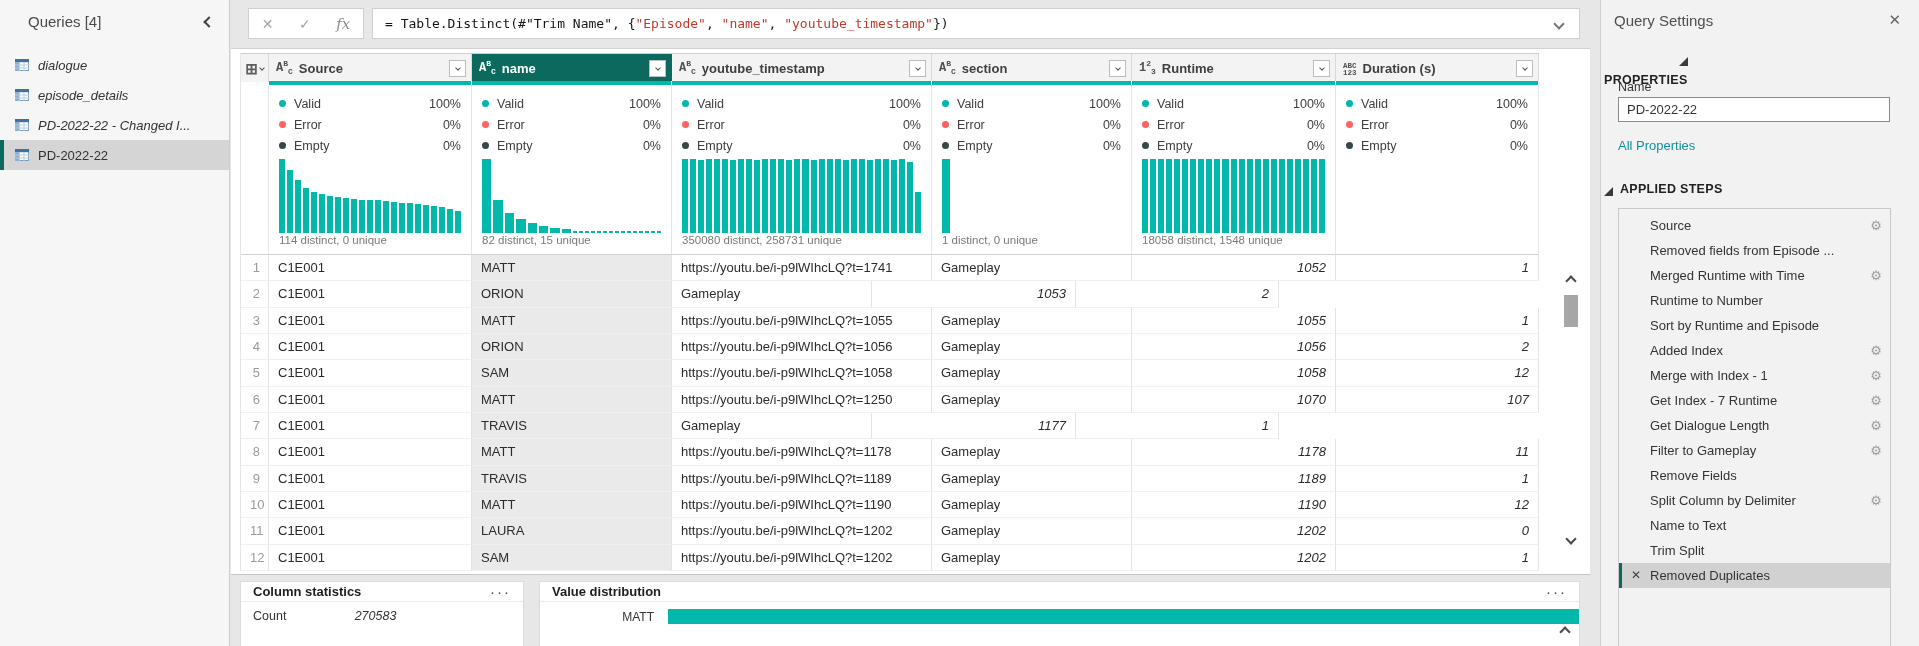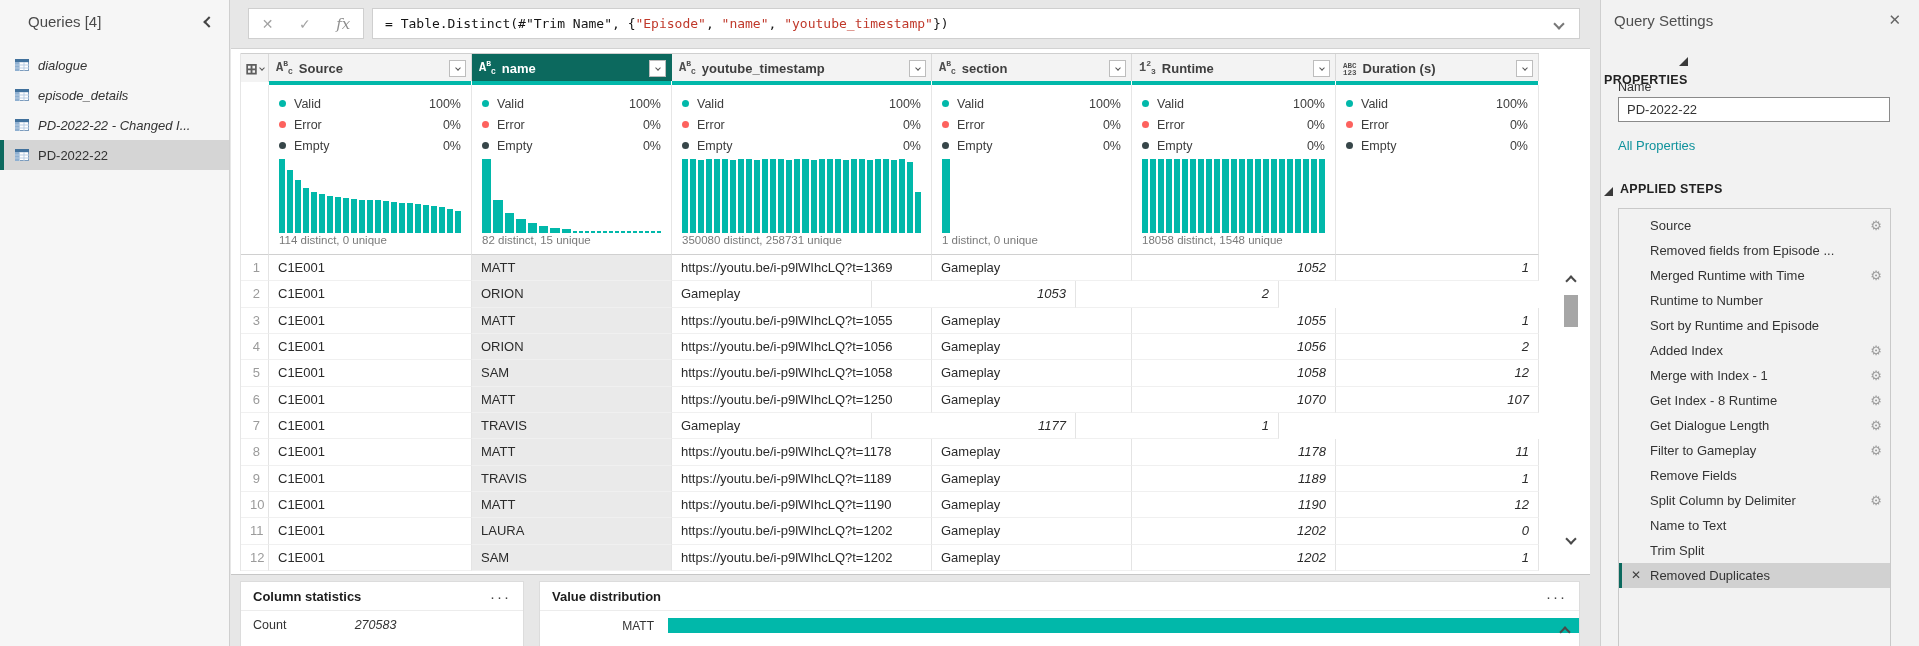--- a/index.html
+++ b/index.html
@@ -87,21 +87,21 @@
 
   .vup{position:absolute;left:1336px;top:228px;border-color:#4a4a4a;}
   .vthumb{position:absolute;left:1333px;top:246px;width:14px;height:32px;background:#a6a6a6;}
   .vdown{position:absolute;left:1336px;top:486px;border-color:#4a4a4a;}
 
   
   .bottom{position:absolute;left:0;top:574px;width:100%;height:72px;background:#e7e7e7;border-top:1px solid #c6c6c6;}
   .pane{position:absolute;top:6px;background:#fff;border:1px solid #dcdcdc;}
   .p-stats{left:9px;width:284px;height:70px;}
   .p-vd{left:308px;width:1041px;height:70px;}
-  .pane-head{height:29px;display:flex;align-items:center;padding:0 12px;border-bottom:1px solid #ececec;}
+  .pane-head{height:20px;display:flex;align-items:center;padding:0 12px;border-bottom:1px solid #ececec;}
   .pane-title{font-weight:bold;font-size:13px;color:#1d1d1d;}
   .pane-menu{margin-left:auto;color:#444;font-size:15px;letter-spacing:2px;}
   .cs-row{display:flex;padding:7px 12px 0;font-size:12.5px;color:#333;}
   .cs-val{width:110px;text-align:right;font-style:italic;}
   .vd-row{display:flex;align-items:center;padding-top:7px;}
   .vd-label{width:128px;text-align:right;font-size:12px;color:#333;padding-right:14px;flex:none;}
   .vd-bar{height:15px;background:#01b8aa;}
   .vdup{position:absolute;right:10px;top:46px;border-color:#4a4a4a;}
 
   
@@ -475,21 +475,21 @@
               </div>
               <div class="hist"></div>
               <div class="distinct"></div>
             </div>
           </div>
         <div class="tbody">
             <div class="trow">
               <div class="cell rownum c0">1</div>
               <div class="cell c1">C1E001</div>
               <div class="cell c2 selcol">MATT</div>
-              <div class="cell c3">https://youtu.be/i-p9lWIhcLQ?t=1369</div>
+              <div class="cell c3">https://youtu.be/i-p9lWIhcLQ?t=1741</div>
               <div class="cell c4">Gameplay</div>
               <div class="cell c5 num">1052</div>
               <div class="cell c6 num">1</div>
             </div>
             <div class="trow">
               <div class="cell rownum c0">2</div>
               <div class="cell c1">C1E001</div>
               <div class="cell c2 selcol">ORION</div>
               <div class="cell c4">Gameplay</div>
               <div class="cell c5 num">1053</div>
@@ -635,21 +635,21 @@
       <span class="sect-label">APPLIED STEPS</span>
     </div>
     <div class="steps-box">
         <div class="step"><span>Source</span><span class="gear">⚙</span></div>
         <div class="step"><span>Removed fields from Episode ...</span></div>
         <div class="step"><span>Merged Runtime with Time</span><span class="gear">⚙</span></div>
         <div class="step"><span>Runtime to Number</span></div>
         <div class="step"><span>Sort by Runtime and Episode</span></div>
         <div class="step"><span>Added Index</span><span class="gear">⚙</span></div>
         <div class="step"><span>Merge with Index - 1</span><span class="gear">⚙</span></div>
-        <div class="step"><span>Get Index - 8 Runtime</span><span class="gear">⚙</span></div>
+        <div class="step"><span>Get Index - 7 Runtime</span><span class="gear">⚙</span></div>
         <div class="step"><span>Get Dialogue Length</span><span class="gear">⚙</span></div>
         <div class="step"><span>Filter to Gameplay</span><span class="gear">⚙</span></div>
         <div class="step"><span>Remove Fields</span></div>
         <div class="step"><span>Split Column by Delimiter</span><span class="gear">⚙</span></div>
         <div class="step"><span>Name to Text</span></div>
         <div class="step"><span>Trim Split</span></div>
         <div class="step selected"><span class="del">✕</span><span>Removed Duplicates</span></div>
       </div>
   </aside>
 

